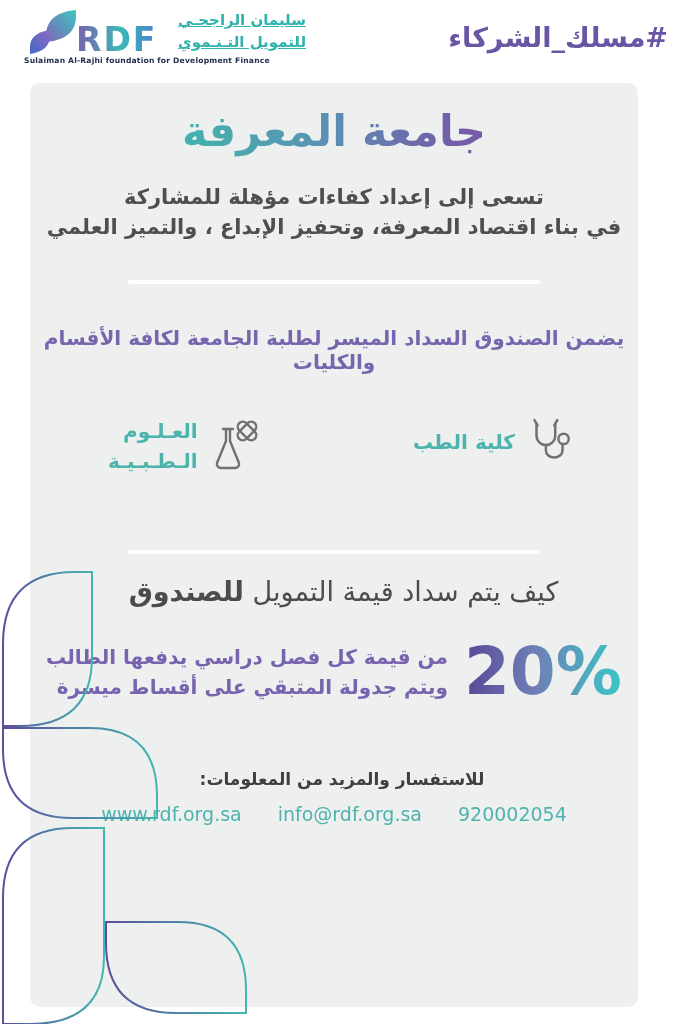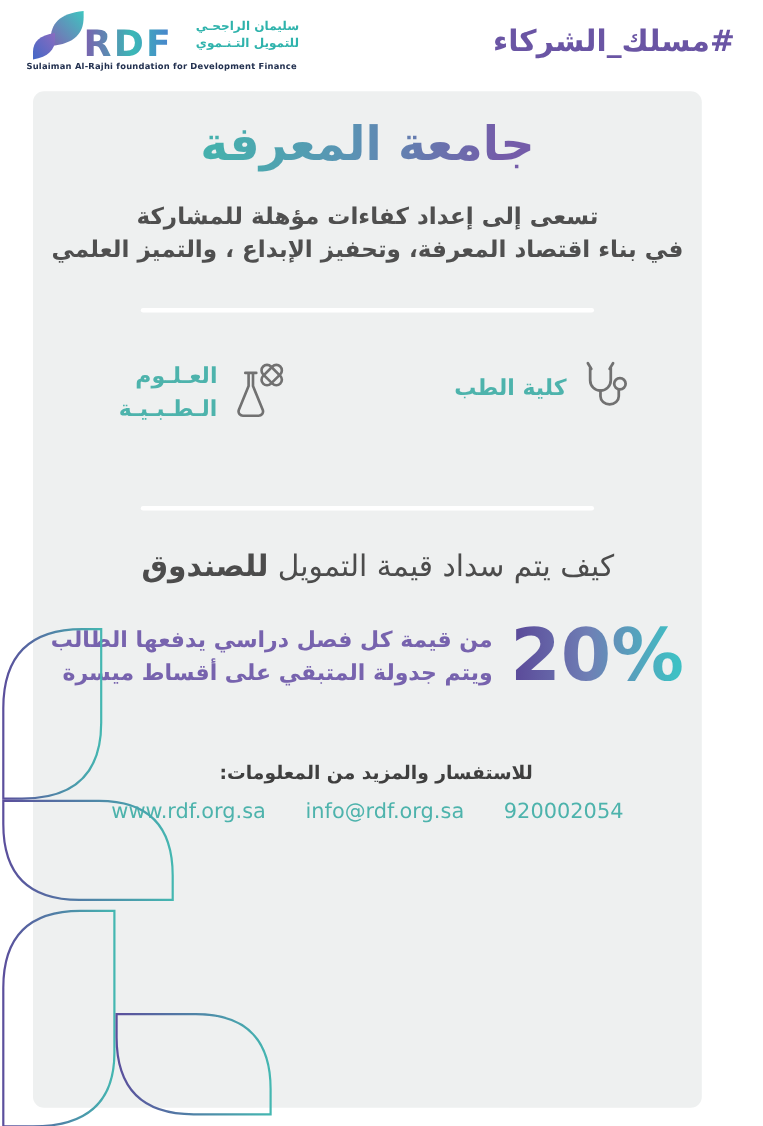--- a/index.html
+++ b/index.html
@@ -19,25 +19,26 @@
     align-items: center;
     padding: 6px 26px 0 24px;
     background: #fff;
     position: relative;
     z-index: 3;
   }
   .logo { display: flex; flex-direction: column; align-items: flex-start; }
   .logo-top { display: flex; align-items: center; gap: 6px; }
   .logo-ar {
     color: #2fb3ac;
-    font-size: 11px;
-    font-weight: bold;
-    text-align: center;
+    font-size: 15px;
+    font-weight: bold;
+    text-align: left;
     line-height: 1.45;
     white-space: nowrap;
+    text-decoration: underline;
   }
   .logo-en {
     margin-top: 1px;
     font-size: 7.6px;
     font-weight: bold;
     color: #22304f;
     letter-spacing: 0.2px;
     white-space: nowrap;
   }
   .hashtag {
@@ -113,21 +114,21 @@
     font-size: 20px;
     font-weight: bold;
     line-height: 1.5;
     text-align: right;
   }
   .college svg { flex: 0 0 auto; }
   .icon-stroke { stroke: #717171; stroke-width: 2.4; fill: none; stroke-linecap: round; stroke-linejoin: round; }
 
   
   .pay-heading {
-    margin-top: 36px;
+    margin-top: 22px;
     font-size: 27px;
     color: #4c4c4c;
     direction: rtl;
     padding-left: 19px;
   }
   .pay-heading .hv { font-weight: bold; }
   .pay-row {
     margin-top: 32px;
     direction: rtl;
     display: flex;
@@ -226,20 +227,21 @@
       <span class="main-title">جامعة المعرفة</span>
     </div>
 
     <div class="subtitle">
       <div>تسعى إلى إعداد كفاءات مؤهلة للمشاركة</div>
       <div>في بناء اقتصاد المعرفة، وتحفيز الإبداع ، والتميز العلمي</div>
     </div>
 
     <div class="divider"></div>
 
+    <div class="fund-line">يضمن الصندوق السداد الميسر لطلبة الجامعة لكافة الأقسام والكليات</div>
 
     <div class="colleges">
 
       <div class="college">
         <svg width="50" height="52" viewBox="0 0 48 50">
           <path class="icon-stroke" d="M10 4 L13 9 M32 4 L29 9"></path>
           <path class="icon-stroke" d="M12 8 L12 19 A9 9 0 0 0 30 19 L30 8"></path>
           <path class="icon-stroke" d="M21 28 L21 33 A8 7 0 0 0 37 33 L37 27"></path>
           <circle class="icon-stroke" cx="38" cy="22" r="5"></circle>
         </svg>

